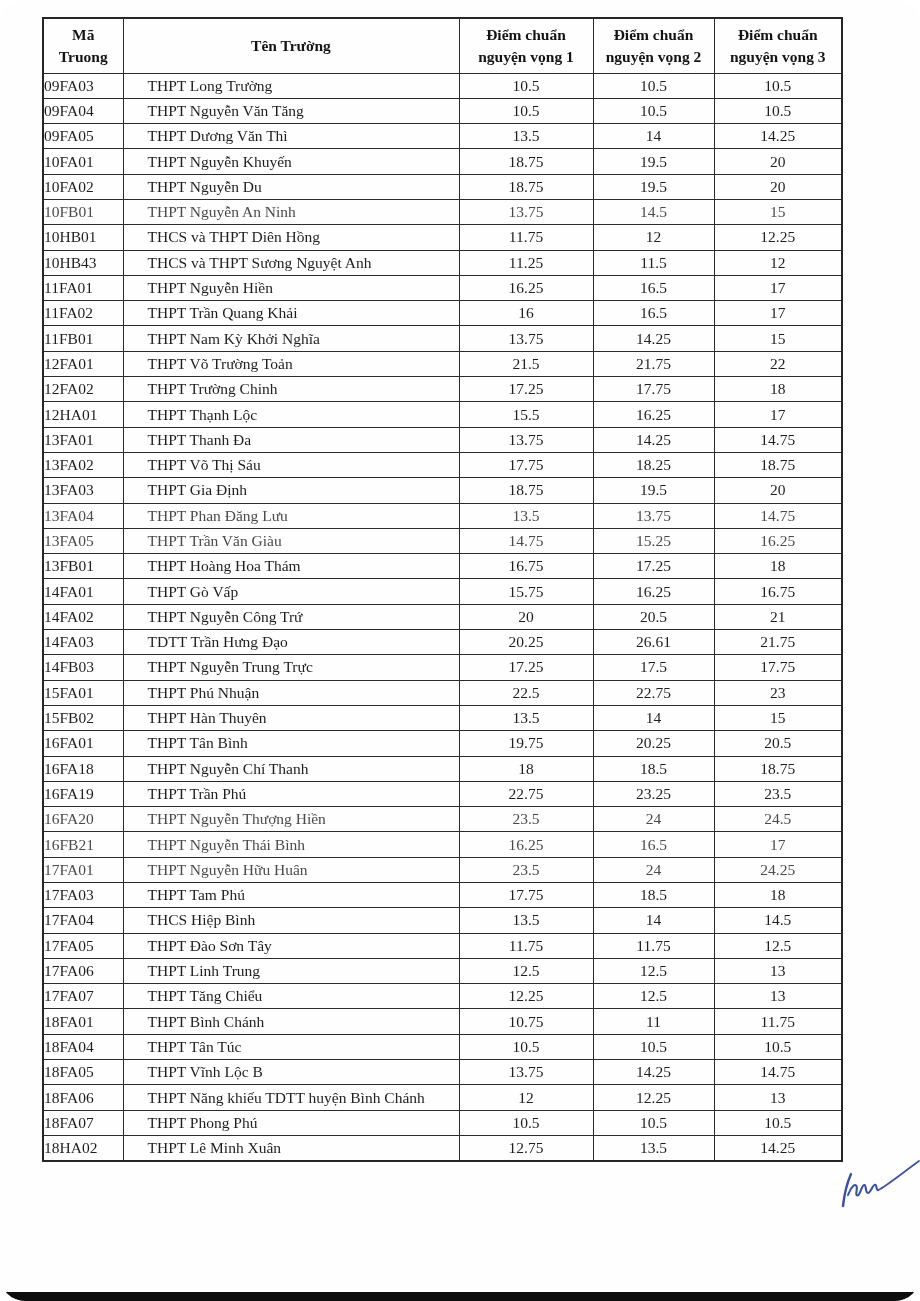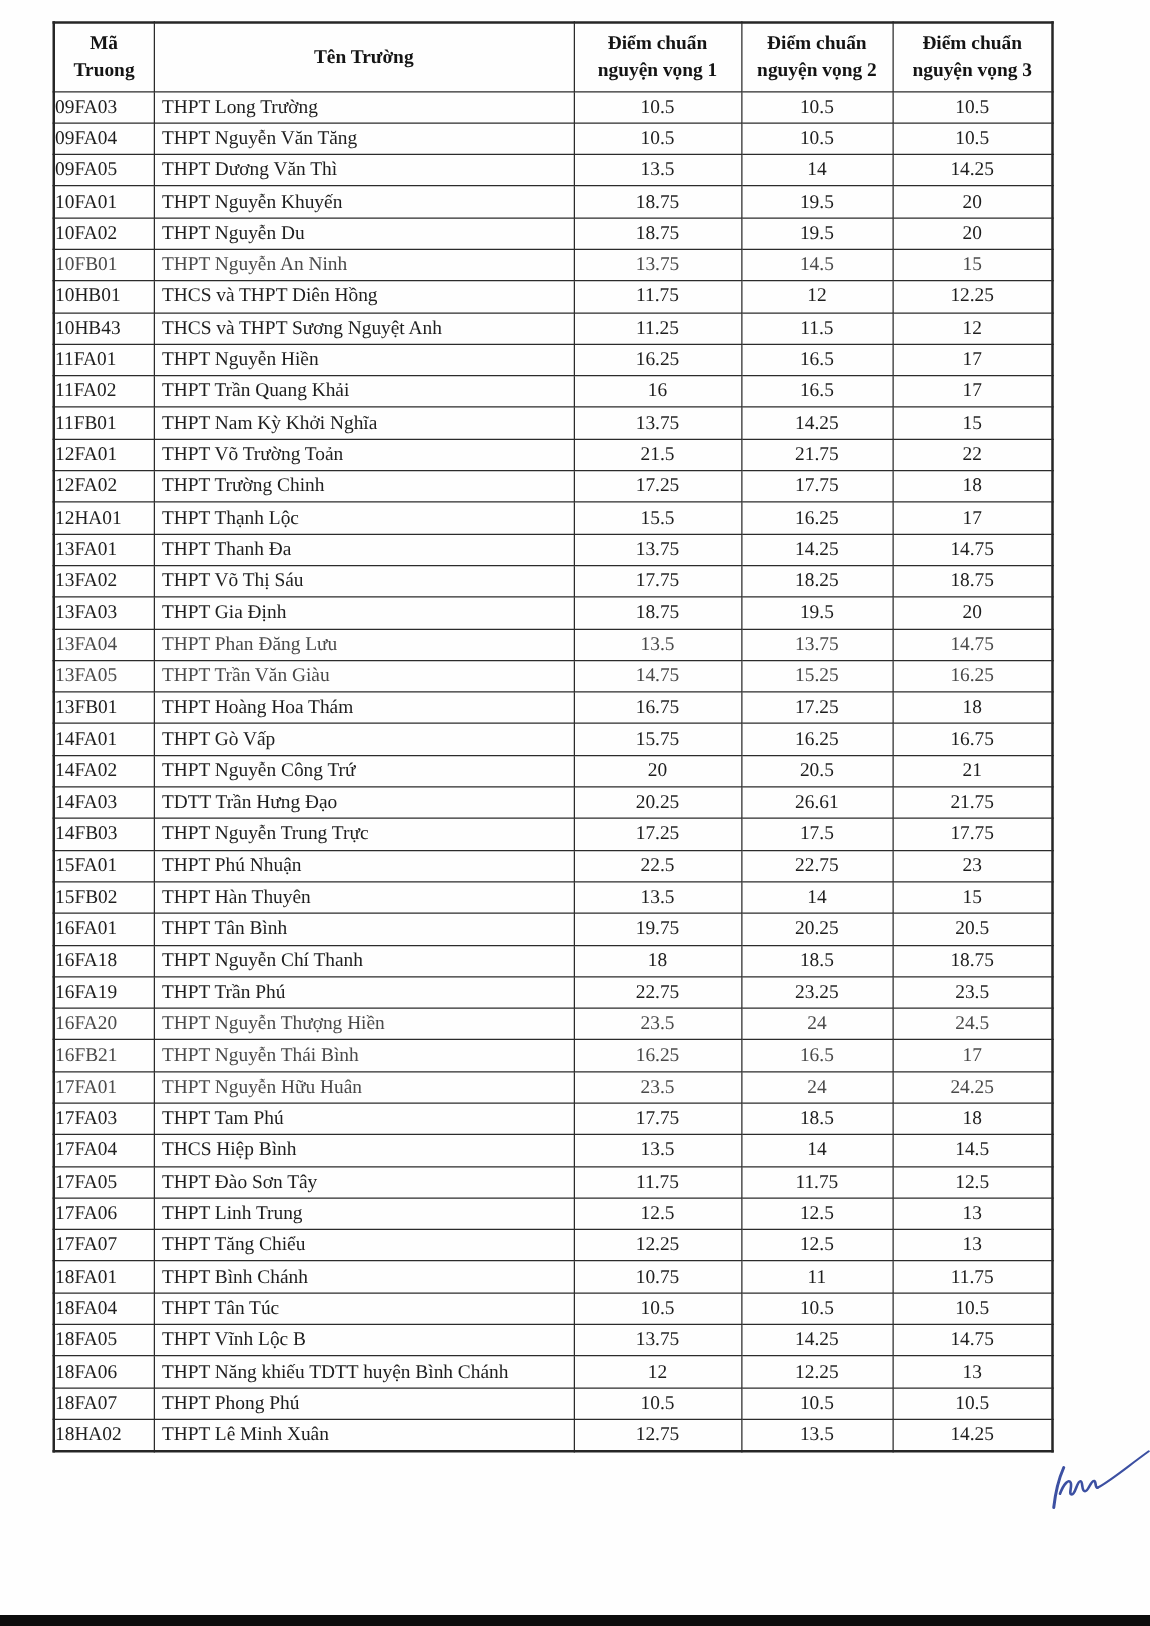--- a/index.html
+++ b/index.html
@@ -7,20 +7,21 @@
     padding: 0;
     background: #ffffff;
   }
   .page {
     position: relative;
     width: 920px;
     height: 1301px;
     background: #fefefe;
     overflow: hidden;
     font-family: "Liberation Serif", "DejaVu Serif", serif;
+    border-radius: 25px;
   }
   table.score-table {
     position: absolute;
     left: 42px;
     top: 17px;
     width: 799px;
     border-collapse: collapse;
     table-layout: fixed;
     border: 2px solid #262626;
   }
@@ -42,21 +43,21 @@
     padding: 2px 6px;
     white-space: normal;
   }
   .score-table tbody td {
     height: 24.3px;
     font-size: 15.5px;
     color: #1e1e1e;
     padding: 0;
   }
   .score-table td.col-code { text-align: left; }
-  .score-table td.col-name { text-align: left; padding-left: 6px; }
+  .score-table td.col-name { text-align: left; padding-left: 24px; }
   .score-table td.col-score { text-align: center; }
   
   .score-table tbody tr:nth-child(6) td,
   .score-table tbody tr:nth-child(18) td,
   .score-table tbody tr:nth-child(19) td,
   .score-table tbody tr:nth-child(30) td,
   .score-table tbody tr:nth-child(31) td,
   .score-table tbody tr:nth-child(32) td { color: #4a4a4a; }
   .signature {
     position: absolute;

